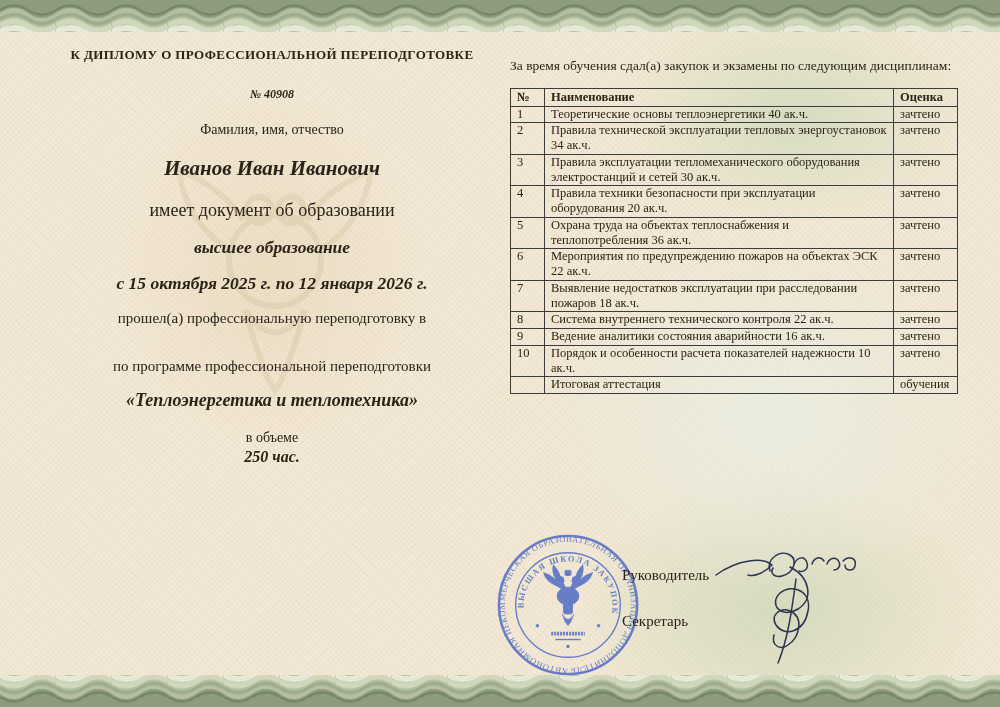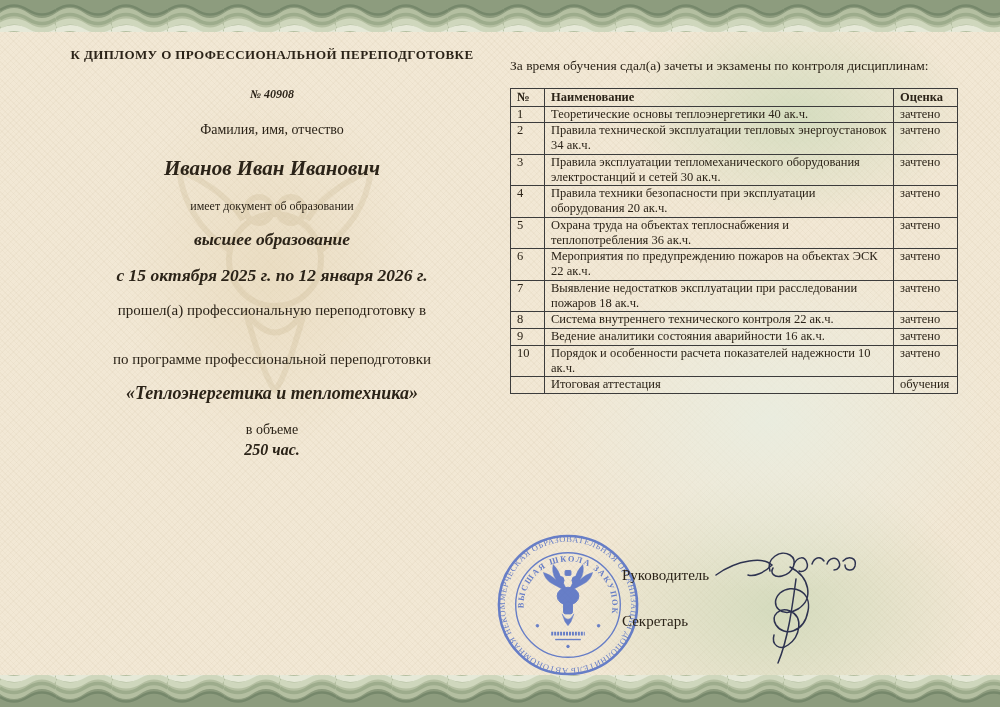--- a/index.html
+++ b/index.html
@@ -31,21 +31,21 @@
   .border-bottom { bottom:0; }
 
   .left-col {
     position:absolute; left:62px; top:46px; width:420px;
     text-align:center; line-height:1.25;
   }
   .doc-title { font-weight:bold; font-size:13px; letter-spacing:0.4px; line-height:1.35; }
   .doc-number { margin-top:23px; font-weight:bold; font-style:italic; font-size:12px; }
   .fio-label { margin-top:19px; font-size:14px; }
   .fio-value { margin-top:17px; font-weight:bold; font-style:italic; font-size:21px; }
-  .has-doc { margin-top:18px; font-size:12px; }
+  .has-doc { margin-top:18px; font-size:18px; }
   .edu-level { margin-top:15px; font-weight:bold; font-style:italic; font-size:17.5px; }
   .period { margin-top:14px; font-weight:bold; font-style:italic; font-size:17.5px; }
   .passed { margin-top:14px; font-size:15px; }
   .org { margin-top:13px; font-weight:bold; font-style:italic; font-size:17.5px; }
   .program-label { margin-top:30px; font-size:15px; }
   .program-name { margin-top:13px; font-weight:bold; font-style:italic; font-size:18px; }
   .volume-label { margin-top:17px; font-size:14px; }
   .volume-value { margin-top:1px; font-weight:bold; font-style:italic; font-size:16px; }
 
   .right-col { position:absolute; left:510px; top:56px; width:448px; }
@@ -115,21 +115,21 @@
     <div class="edu-level">высшее образование</div>
     <div class="period">с 15 октября 2025 г. по 12 января 2026 г.</div>
     <div class="passed">прошел(а) профессиональную переподготовку в</div>
     <div class="program-label">по программе профессиональной переподготовки</div>
     <div class="program-name">«Теплоэнергетика и теплотехника»</div>
     <div class="volume-label">в объеме</div>
     <div class="volume-value">250 час.</div>
   </div>
 
   <div class="right-col">
-    <div class="intro">За время обучения сдал(а) зачеты и экзамены по контроля дисциплинам:</div>
+    <div class="intro">За время обучения сдал(а) закупок и экзамены по следующим дисциплинам:</div>
     <table class="subjects">
       <thead>
         <tr>
           <th class="col-num">№</th>
           <th>Наименование</th>
           <th class="col-grade">Оценка</th>
         </tr>
       </thead>
       <tbody>
           <tr>

